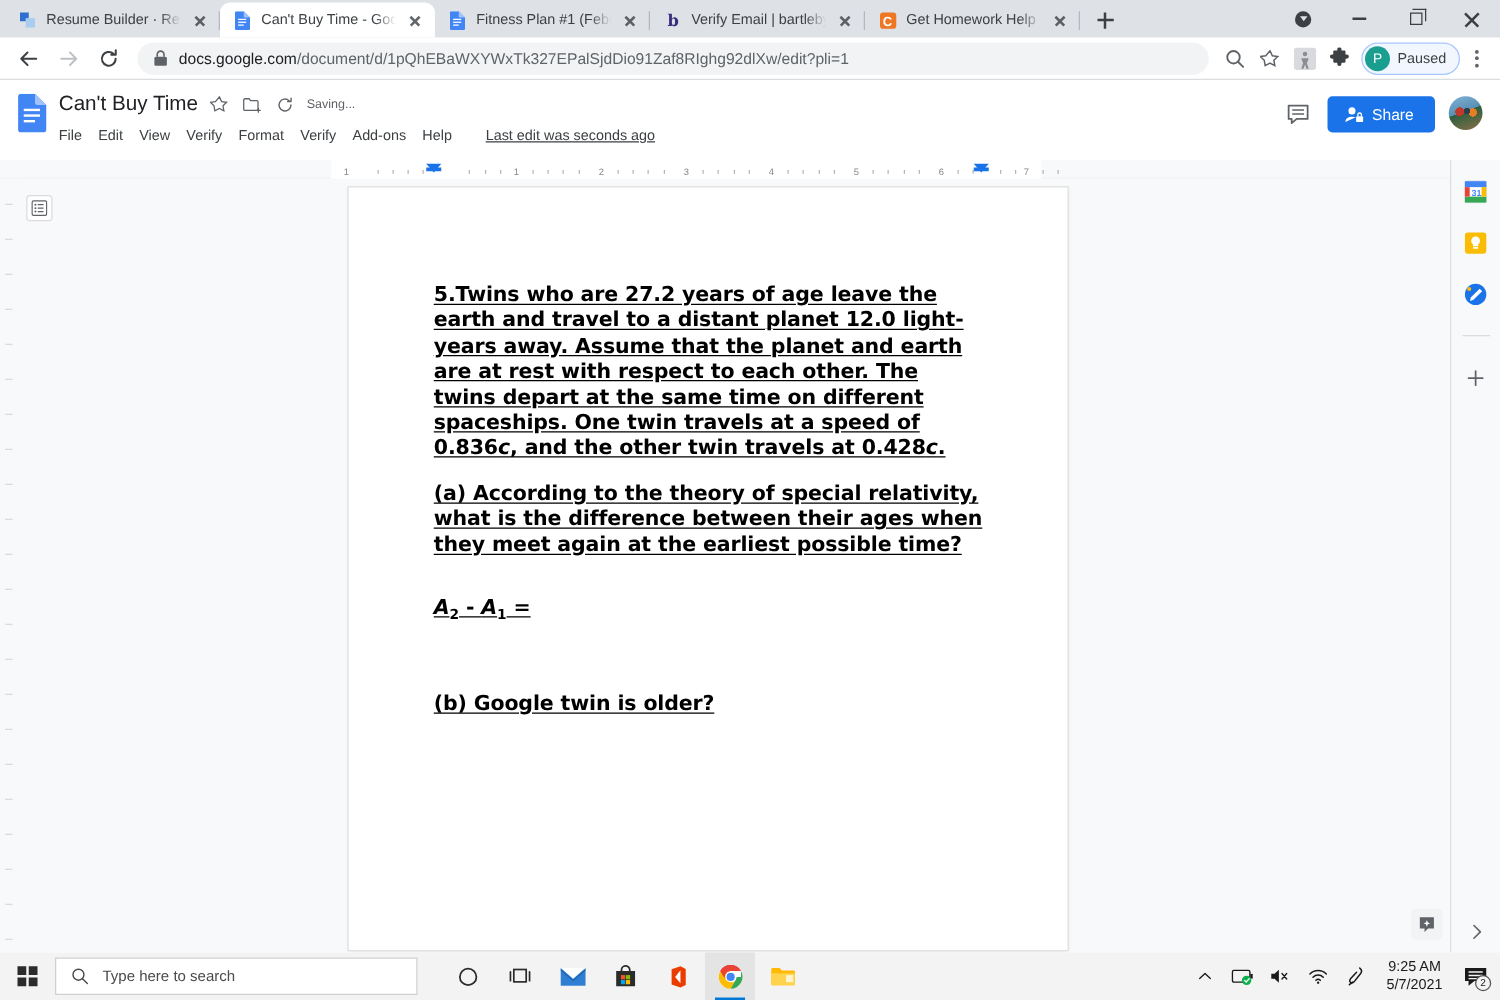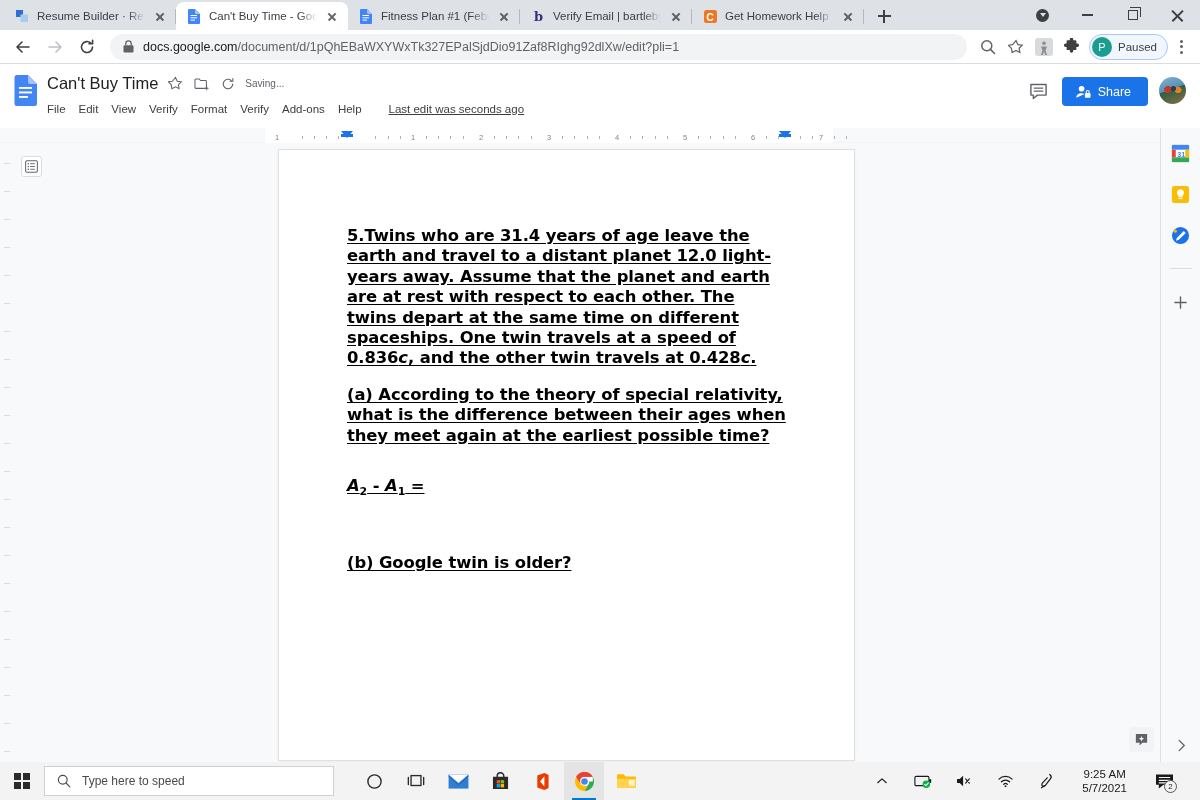--- a/index.html
+++ b/index.html
@@ -231,21 +231,21 @@
   .winlogo { width: 16px; height: 16px; display:grid; grid-template-columns:1fr 1fr; grid-template-rows:1fr 1fr; gap:1.6px; }
   .winlogo i { background:#2b2b2b; display:block; }
   .searchbox {
     width: 290px; height: 30px; background:#fff; border:1px solid #d0d0d0;
     display:flex; align-items:center; gap:11px; padding: 0 12px; font-size:12px; color:#4a4a4a;
   }
   .tbicons { display:flex; align-items:center; gap:2px; margin-left: 20px; }
   .tbi { width: 40px; height: 38px; display:flex; align-items:center; justify-content:center; position:relative; }
   .tbi.active { background:#e4e4e4; }
   .tbi.active::after { content:''; position:absolute; left:8px; right:8px; bottom:0; height:2.5px; background:#0078d7; }
-  .tray { margin-left:auto; display:flex; align-items:center; gap:11px; padding-right:20px; }
+  .tray { margin-left:auto; display:flex; align-items:center; gap:0; padding-right:4px; }
   .tri { width: 30px; height:38px; display:flex;align-items:center;justify-content:center; }
   .clock { font-size:11.5px; color:#1a1a1a; text-align:center; line-height:14px; padding: 0 10px; }
   .notif { width: 32px; height:38px; display:flex;align-items:center;justify-content:center; position:relative; }
   .notif-badge {
     position:absolute; right:3px; bottom:7px; width:13px;height:13px;border-radius:50%;
     background:#f3f3f3; border:1px solid #555; font-size:8px; color:#222;
     display:flex;align-items:center;justify-content:center;
   }
   svg { display:block; }
 </style>
@@ -744,21 +744,21 @@
       <circle cx="3.6" cy="7" r="0.85" fill="#5f6368"></circle>
         <path d="M5.6 7h5" stroke="#5f6368" stroke-width="1"></path>
       <circle cx="3.6" cy="10" r="0.85" fill="#5f6368"></circle>
         <path d="M5.6 10h5" stroke="#5f6368" stroke-width="1"></path>
     </svg>
   </div>
 
   <div class="page">
     <div class="docbody">
 
-      <p class="q p1"><span>5.Twins who are 31.4 years of age leave the earth and travel to a distant planet 12.0 light-years away. Assume that the planet and earth are at rest with respect to each other. The twins depart at the same time on different spaceships. One twin travels at a speed of 0.836</span><i>c</i><span>, and the other twin travels at 0.428</span><i>c</i><span>.</span></p>
+      <p class="q p1"><span>5.Twins who are 27.2 years of age leave the earth and travel to a distant planet 12.0 light-years away. Assume that the planet and earth are at rest with respect to each other. The twins depart at the same time on different spaceships. One twin travels at a speed of 0.836</span><i>c</i><span>, and the other twin travels at 0.428</span><i>c</i><span>.</span></p>
 
       <p class="q p2">(a) According to the theory of special relativity, what is the difference between their ages when they meet again at the earliest possible time?</p>
 
       <p class="q formula"><i>A</i><sub>2</sub><span> - </span><i>A</i><sub>1</sub><span> =</span></p>
 
       <p class="q">(b) Google twin is older?</p>
     </div>
   </div>
 
   <div class="scrollbar">
@@ -818,21 +818,21 @@
         <i></i>
         <i></i>
         <i></i>
       </span>
   </div>
   <div class="searchbox">
     <svg width="14" height="14" viewBox="0 0 16 16">
       <circle cx="6.6" cy="6.6" r="5" stroke="#4a4a4a" stroke-width="1.3" fill="none"></circle>
       <path d="M10.3 10.3L14.7 14.7" stroke="#4a4a4a" stroke-width="1.3" stroke-linecap="round"></path>
     </svg>
-    <span>Type here to speed</span>
+    <span>Type here to search</span>
   </div>
 
   <div class="tbicons">
     <div class="tbi">
       <svg width="17" height="17" viewBox="0 0 18 18">
           <circle cx="9" cy="9" r="7" stroke="#2b2b2b" stroke-width="1.5" fill="none"></circle>
         </svg>
     </div>
     <div class="tbi">
       <svg width="18" height="16" viewBox="0 0 20 17">

